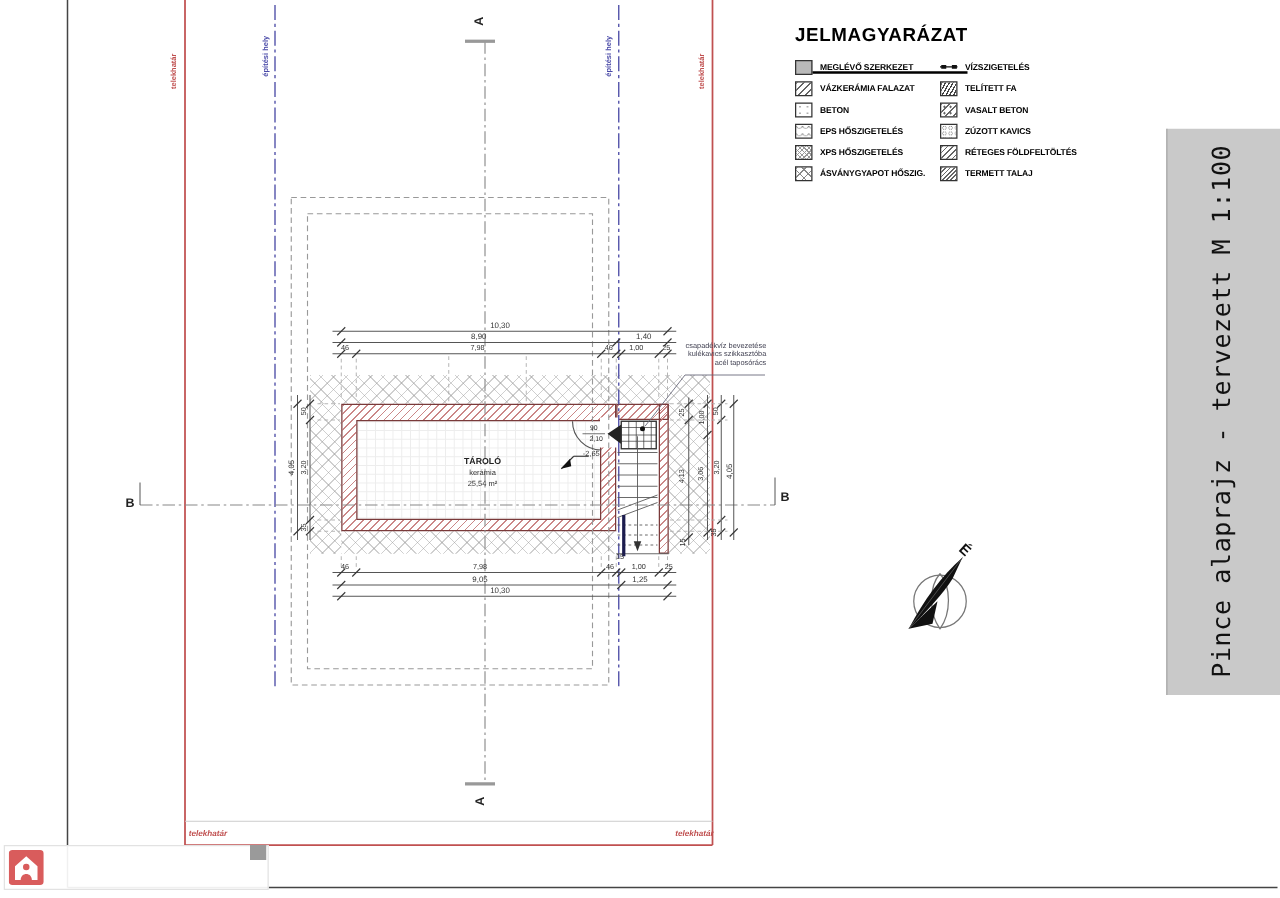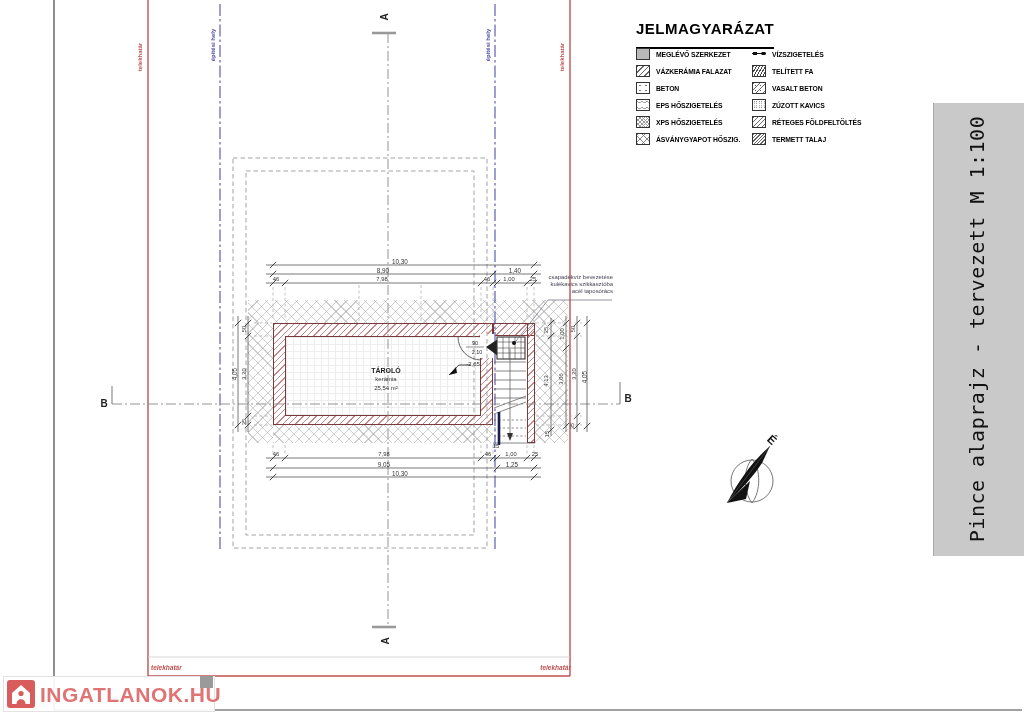--- a/index.html
+++ b/index.html
@@ -30,21 +30,21 @@
     background-image:linear-gradient(#ededed 1px,transparent 1px),linear-gradient(90deg,#ededed 1px,transparent 1px);
     background-size:7px 7px;}
   .doorgap{position:absolute;z-index:4;background:#fff;}
 
   
   .roomname{font-size:7px;font-weight:bold;color:#222;}
   .roomsub{font-size:6px;color:#333;}
 
   
   .legend-title{position:absolute;left:636px;top:20px;z-index:7;font-size:15px;font-weight:bold;
-    color:#000;border-bottom:2px solid #000;padding-bottom:10px;letter-spacing:.5px;}
+    color:#000;border-bottom:2px solid #000;padding-bottom:20px;letter-spacing:.5px;}
   .litem{position:absolute;z-index:7;display:flex;align-items:center;gap:6px;height:12px;}
   .sw{width:14px;height:12px;border:.8px solid #333;box-sizing:border-box;background:#fff;position:relative;flex:0 0 auto;}
   .llab{font-size:6.8px;font-weight:bold;color:#000;letter-spacing:-.1px;}
   .p-solid{background:#b9b9b9;}
   .p-diag{background:repeating-linear-gradient(135deg,#666 0 1px,transparent 1px 4px);}
   .p-beton{background-image:radial-gradient(#777 .6px,transparent .9px);background-size:6px 5px;}
   .p-eps{background-image:radial-gradient(circle at 50% 0,transparent 2.2px,#888 2.4px,transparent 3.2px);background-size:5px 6px;}
   .p-xps{background-image:repeating-linear-gradient(45deg,#999 0 .7px,transparent .7px 2.6px),repeating-linear-gradient(135deg,#999 0 .7px,transparent .7px 2.6px);}
   .p-mineral{background:repeating-linear-gradient(45deg,#888 0 .8px,transparent .8px 5px),repeating-linear-gradient(135deg,#888 0 .8px,transparent .8px 5px);}
   .p-wood{background:repeating-linear-gradient(120deg,#444 0 1px,transparent 1px 2.6px);}
@@ -354,15 +354,14 @@
   <div class="wmbox"></div>
   <div class="wmfold"></div>
   <div class="wmicon">
     <svg width="28" height="28" viewBox="0 0 28 28">
       <rect x="0" y="0" width="28" height="28" rx="3" fill="#d95c5c"></rect>
       <path d="M5 13 L14 5 L23 13 L23 24 L5 24 Z" fill="#fff"></path>
       <circle cx="14" cy="13.5" r="2.6" fill="#d95c5c"></circle>
       <path d="M9.5 24 C9.5 17.5 18.5 17.5 18.5 24 Z" fill="#d95c5c"></path>
     </svg>
   </div>
-  <div class="wmtext">INGATLANOK.HU</div>
 
 </div>
 
 </body></html>

